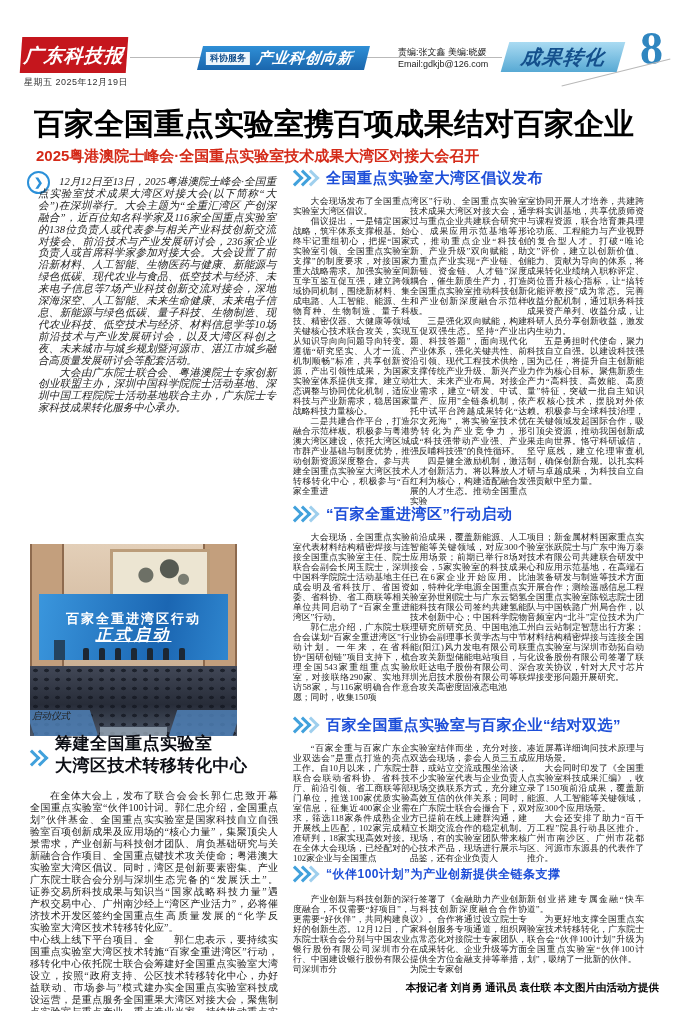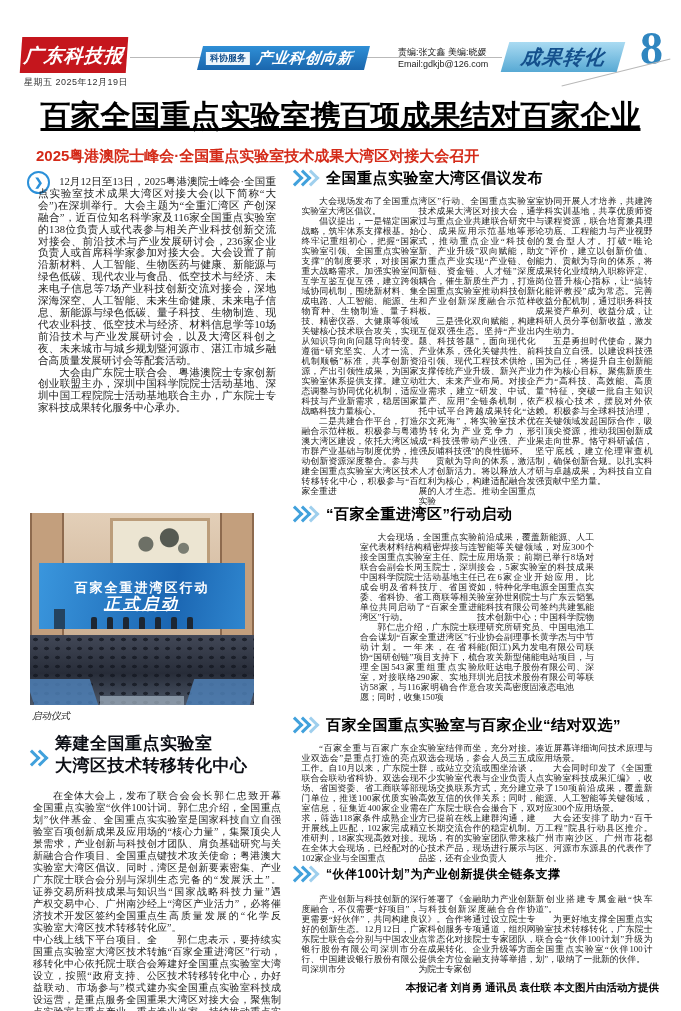--- a/index.html
+++ b/index.html
@@ -23,35 +23,35 @@
   .service-slogan{color:#fff;font:italic bold 15px/1 "Liberation Serif",serif;transform:skewX(6deg);letter-spacing:1px;}
 
   .editors{position:absolute;left:398px;top:46px;font:9px/12px "Liberation Sans",sans-serif;color:#222;}
   .column-banner{position:absolute;left:505px;top:42px;width:116px;height:30px;
         background:linear-gradient(180deg,#aadbf2,#57a9d4);transform:skewX(-16deg);
         display:flex;align-items:center;justify-content:center;}
   .column-banner span{transform:skewX(10deg);font:italic bold 20px/1 "Liberation Serif",serif;color:#14508c;letter-spacing:1px;}
   .page-number{position:absolute;right:18px;top:26px;font:bold 46px/1 "Liberation Serif",serif;color:#2f86c0;}
 
   
-  .main-headline{position:absolute;left:26px;top:96px;width:629px;margin:0;
+  .main-headline{position:absolute;left:26px;top:96px;width:629px;margin:8px;
         font:900 30px/40px "Liberation Sans","DejaVu Sans",sans-serif;color:#000;
-        text-align:center;letter-spacing:0px;text-decoration:underline;}
+        text-align:left;letter-spacing:0px;}
   .subtitle{position:absolute;left:36px;top:147px;font:bold 15px/1.2 "Liberation Sans",sans-serif;color:#d42a18;}
 
   
   .intro{position:absolute;left:38px;top:176px;width:238px;text-align:justify;
         font-size:10.6px;line-height:11.9px;}
-  .intro p{margin:0;text-indent:2em;}
+  .intro p{margin:0;text-indent:2em;font-style:italic;}
   .intro-icon{position:absolute;left:27px;top:171px;width:19px;height:19px;border-radius:50%;
         border:2px solid #2b90d9;background:#fff;display:flex;align-items:center;justify-content:center;
         color:#2b90d9;font:bold 11px/1 "Liberation Sans",sans-serif;}
 
   
-  .photo{position:absolute;left:30px;top:513px;width:224px;height:192px;overflow:hidden;background:#d6bfa6;}
+  .photo{position:absolute;left:30px;top:544px;width:207px;height:192px;overflow:hidden;background:#d6bfa6;}
   .ph-wall{position:absolute;left:0;right:0;top:0;height:124px;
         background:linear-gradient(180deg,#e3cfb8,#cbb094);}
   .ph-pillar{position:absolute;top:0;width:30px;height:124px;background:#c39f7d;
         border-left:2px solid #8d6a4e;border-right:2px solid #8d6a4e;}
   .ph-pillar.l{left:0;} .ph-pillar.r{right:0;}
   .ph-painting{position:absolute;left:80px;top:5px;width:94px;height:42px;background:#ece5d2;
         border:3px solid #bb9d7a;
         background-image:radial-gradient(circle at 35% 55%, #6d7066 0 7px, transparent 8px),
                          radial-gradient(circle at 60% 40%, #565a52 0 9px, transparent 10px),
                          radial-gradient(circle at 75% 65%, #7a7d72 0 5px, transparent 6px);}
@@ -73,28 +73,28 @@
   .ph-tbl.r{right:0;transform:skewX(-18deg);}
   .ph-floor{position:absolute;bottom:0;left:70px;right:70px;height:9px;background:#97a6b5;opacity:.8;}
   .caption{position:absolute;left:32px;top:712px;font:italic 9.5px/1 "Liberation Serif",serif;color:#222;}
 
   
   .sec-head{position:absolute;display:flex;align-items:center;}
   .chev{display:inline-flex;align-items:center;margin-right:9px;}
   .chev i{display:block;width:9px;height:9px;border-top:3px solid #41a1dc;border-right:3px solid #41a1dc;
         transform:rotate(45deg);margin-left:-4px;}
   .chev i:nth-child(3){opacity:.5;}
-  .sec-title{font:bold 15px/1 "Liberation Sans","DejaVu Sans",sans-serif;color:#000000;letter-spacing:.5px;}
+  .sec-title{font:bold 15px/1 "Liberation Sans","DejaVu Sans",sans-serif;color:#1d4ed8;letter-spacing:.5px;}
 
   .left-head{position:absolute;left:30px;top:733px;display:flex;}
   .left-head .chev{margin-top:6px;}
   .left-title{font:bold 17px/22px "Liberation Sans",sans-serif;color:#0b0d14;letter-spacing:.5px;}
 
   
-  .colzone{position:absolute;display:flex;justify-content:center;}
+  .colzone{position:absolute;display:flex;justify-content:flex-start;}
   .zone-r{left:293px;width:368px;}
   .zone-l{left:30px;width:254px;}
   .tcol{width:117px;text-align:justify;font-size:8.8px;line-height:10px;}
   .zone-l .tcol{width:124px;font-size:10px;line-height:12px;}
   .tcol p{margin:0;text-indent:2em;}
   .tcol p.cont{text-indent:0;}
 
   .footer{position:absolute;right:22px;top:982px;font:bold 10.5px/1 "Liberation Sans",sans-serif;color:#000;}
 </style>
 </head>
@@ -143,21 +143,21 @@
   </div>
   <div class="colzone zone-r" style="top:196px;">
     <div class="tcol">
       <p>大会现场发布了全国重点实验室大湾区倡议。</p>
       <p>倡议提出，一是锚定国家战略，筑牢体系支撑根基。始终牢记重组初心，把握“国家实验室引领、全国重点实验室支撑”的制度要求，对接国家重大战略需求。加强实验室间互学互鉴互促互强，建立跨领域协同机制，围绕新材料、集成电路、人工智能、能源、生物育种、生物制造、量子科技、精密仪器、大健康等领域关键核心技术联合攻关，实现从知识导向向问题导向转变。遵循“研究坚实、人才一流、机制顺畅”标准，共享创新资源，产出引领性成果，为国家实验室体系提供支撑。建立动态调整与协同优化机制，适应科技与产业新需求，稳居国家战略科技力量核心。</p>
       <p>二是共建合作平台，打造融合示范样板。积极参与粤港澳大湾区建设，依托大湾区城市群产业基础与制度优势，推动创新资源深度整合。参与共建全国重点实验室大湾区技术转移转化中心，积极参与“百家全重进</p>
     </div>
     <div class="tcol">
       <p class="cont">湾区”行动、全国重点实验室技术成果大湾区对接大会，通过与重点企业共建联合研究中心、成果应用示范基地等形式，推动重点企业“科技创新、产业升级”双向赋能，助力重点产业实现“产业链、创新链、资金链、人才链”深度耦合，催生新质生产力，打造全国重点实验室推动科技创新和产业创新深度融合示范样板。</p>
       <p>三是强化双向赋能，构建互促双强生态。坚持“产业出题、科技答题”，面向现代化产业体系，强化关键共性、前沿引领、现代工程技术供给，支撑传统产业升级、新兴产业壮大、未来产业布局。对接企业需求，建立“研发、中试、量产、应用”全链条机制，依托中试平台跨越成果转化“达尔文死海”，将实验室技术优势转化为产业竞争力，形成“科技强带动产业强、产业强反哺科技强”的良性循环。</p>
-      <p>贡献为导向的体系，激活人才创新活力。将以释放人才红利为核心，构建适配融合发展的人才生态。推动全国重点实验</p>
+      <p>四是健全激励机制，激活人才创新活力。将以释放人才红利为核心，构建适配融合发展的人才生态。推动全国重点实验</p>
     </div>
     <div class="tcol">
       <p class="cont">室协同开展人才培养，共建跨学科实训基地，共享优质师资与课程资源，联合培育兼具理论功底、工程能力与产业视野的复合型人才。打破“唯论文”评价，建立以创新价值、能力、贡献为导向的体系，将成果转化业绩纳入职称评定、岗位晋升核心指标，让“搞转化能评教授”成为常态。完善收益分配机制，通过职务科技成果资产单列、收益分成，让科研人员分享创新收益，激发内生动力。</p>
       <p>五是勇担时代使命，聚力科技自立自强。以建设科技强国为己任，将提升自主创新能力作为核心目标。聚焦新质生产力“高科技、高效能、高质量”特征，突破一批自主知识产权核心技术，摆脱对外依赖。积极参与全球科技治理，在关键领域发起国际合作，吸引顶尖资源，推动我国创新成果走向世界。恪守科研诚信，坚守底线，建立伦理审查机制，确保创新合规。以扎实科研与卓越成果，为科技自立自强贡献中坚力量。</p>
     </div>
   </div>
 
   <div class="photo">
     <div class="ph-wall"></div>
     <div class="ph-pillar l"></div>
@@ -193,20 +193,23 @@
     <span class="sec-title">“百家全重进湾区”行动启动</span>
   </div>
   <div class="colzone zone-r" style="top:532px;">
     <div class="tcol">
       <p>大会现场，全国重点实验室代表材料结构精密焊接与连接全国重点实验室主任、院士联合会副会长周玉院士，深圳中国科学院院士活动基地主任成会明及省科技厅、省国资委、省科协、省工商联等相关单位共同启动了“百家全重进湾区”行动。</p>
       <p>郭仁忠介绍，广东院士联合会谋划“百家全重进湾区”行动计划。一年来，在省科协“国研创链”项目支持下，梳理全国543家重组重点实验室，对接联络290家、实地拜访58家，与116家明确合作意愿；同时，收集150项</p>
     </div>
     <div class="tcol">
       <p class="cont">前沿成果，覆盖新能源、人工智能等关键领域，对应300个应用场景；前期已举行8场对接会，5家实验室的科技成果已在6家企业开始应用。比如，特种化学电源全国重点实验室孙世刚院士与广东云韬氢能科技有限公司签约共建氢能技术创新中心；中国科学院物理研究所研究员、中国电池工业协会副理事长黄学杰与中节能(阳江)风力发电有限公司联合攻关新型储能电站项目，与欣旺达电子股份有限公司、深圳光启技术股份有限公司等联合攻关高密度固液态电池</p>
     </div>
+    <div class="tcol">
+      <p class="cont">项目；新金属材料国家重点实验室张跃院士与广东中海万泰技术有限公司共建联合研发中心和应用示范基地，在高端石油装备研发与制造等技术方面开展合作；测绘遥感信息工程全国重点实验室陈锐志院士团队与中国铁路广州局合作，以音频室内“北斗”定位技术为广州白云站制定智慧出行方案；材料结构精密焊接与连接全国重点实验室与深圳市劲拓自动化设备股份有限公司签署了联合攻关协议，针对大尺寸芯片焊接变形问题开展研究。</p>
+    </div>
   </div>
 
   <div class="left-head">
     <span class="chev">
         <i></i>
         <i></i>
       </span>
     <div class="left-title">
       <div>筹建全国重点实验室</div>
       <div>大湾区技术转移转化中心</div>
@@ -226,21 +229,21 @@
   <div class="sec-head" style="left:293px;top:717px;justify-content:flex-end;">
     <span class="chev">
         <i></i>
         <i></i>
         <i></i>
       </span>
     <span class="sec-title">百家全国重点实验室与百家企业“结对双选”</span>
   </div>
   <div class="colzone zone-r" style="top:743px;">
     <div class="tcol">
-      <p>“百家全重与百家广东企业双选会”是重点打造的亮点工作。自10月以来，广东院士联合会联动省科协、双选会现场、省国资委、省工商联等部门单位，推送100家优质实验室信息，征集近400家企业需求，筛选118家条件成熟企业开展线上匹配，102家完成精准研判，18家实现高效对接。在全体大会现场，已经配对的102家企业与全国重点</p>
+      <p>“百家全重与百家广东企业双选会”是重点打造的亮点工作。自10月以来，广东院士联合会联动省科协、省科技厅、前沿引领、省工商联等部门单位，推送100家优质实验室信息，征集近400家企业需求，筛选118家条件成熟企业开展线上匹配，102家完成精准研判，18家实现高效对接。在全体大会现场，已经配对的102家企业与全国重点</p>
     </div>
     <div class="tcol">
       <p class="cont">实验室结伴而坐，充分对接。双选会现场，参会人员三五成群，或站立交流或围坐洽谈，不少实验室代表与企业负责人现场交换联系方式，充分建立高效互信的伙伴关系；同时，在广东院士联合会撮合下，双方已提前在线上建群沟通，建立长期交流合作的稳定机制。现场，有的实验室团队带来核心技术产品，现场进行展示与品鉴，还有企业负责人</p>
     </div>
     <div class="tcol">
       <p class="cont">凑近屏幕详细询问技术原理与应用场景。</p>
       <p>大会同时印发了《全国重点实验室科技成果汇编》，收录了150项前沿成果，覆盖新能源、人工智能等关键领域，对应300个应用场景。</p>
       <p>大会还安排了助力“百千万工程”院县行动县区推介。广州市南沙区、广州市花都区、河源市东源县的代表作了推介。</p>
     </div>
   </div>

